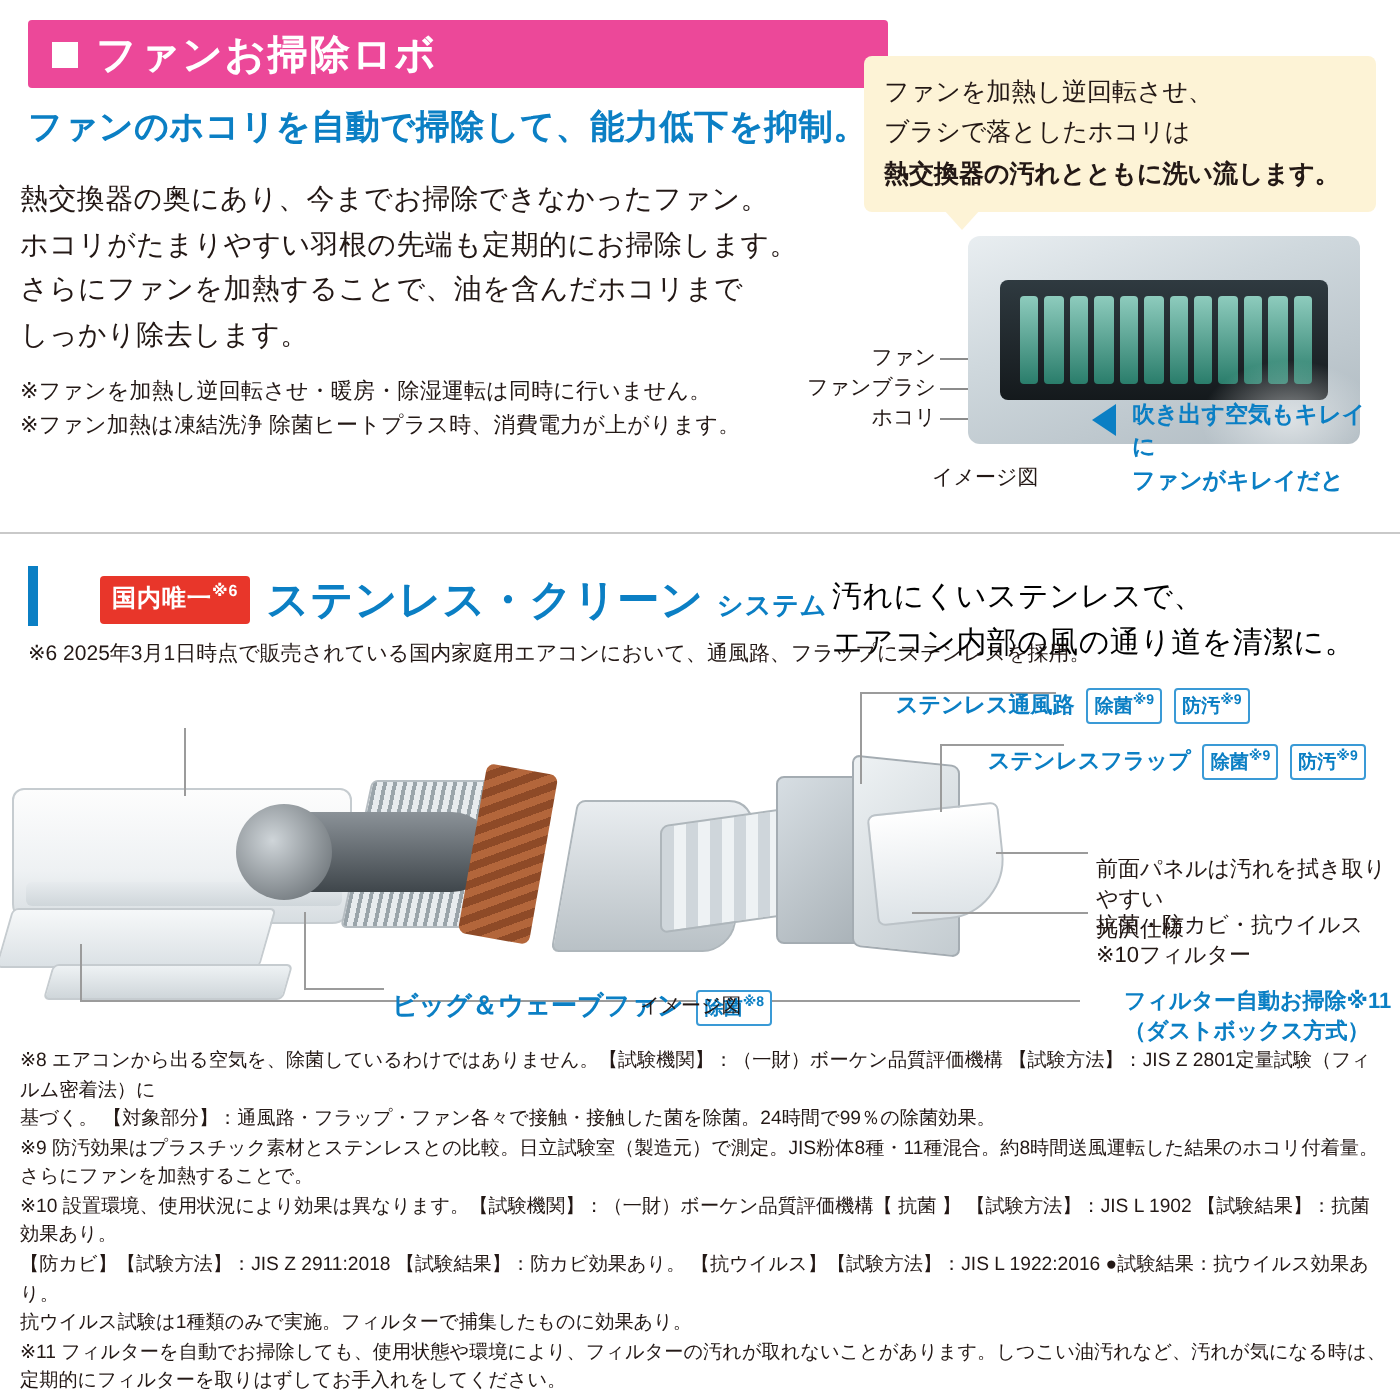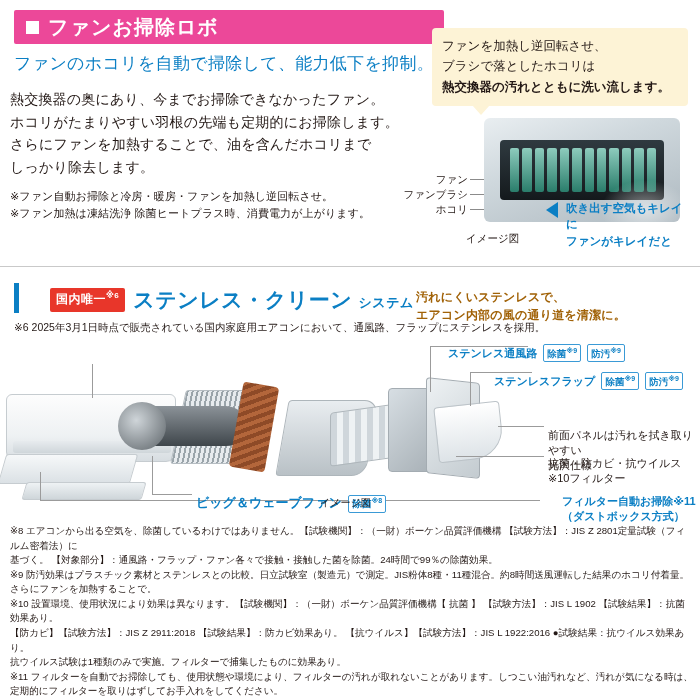--- a/index.html
+++ b/index.html
@@ -24,21 +24,21 @@
   .title1 .sq{
     width:13px;height:13px;background:#ffffff;
     margin-left:12px;margin-right:9px;
     flex:none;
   }
   .title1 .tx{
     color:#ffffff;font-size:20px;font-weight:bold;letter-spacing:1px;
   }
   .lead1{
     position:absolute;left:14px;top:52px;
-    color:#0b7fc4;font-size:17px;font-weight:normal;letter-spacing:0.3px;
+    color:#0b7fc4;font-size:17px;font-weight:bold;letter-spacing:0.3px;
   }
   .body1{
     position:absolute;left:10px;top:88px;
     font-size:14px;line-height:1.62;letter-spacing:0.2px;
   }
   .notes1{
     position:absolute;left:10px;top:188px;
     font-size:11px;line-height:1.55;letter-spacing:0.1px;
   }
 
@@ -116,21 +116,21 @@
   .title2{
     margin-left:8px;color:#0b7fc4;font-size:21px;font-weight:bold;letter-spacing:0.5px;
   }
   .title2 .sm{font-size:13px;}
   .title2band{
     position:absolute;left:14px;top:283px;width:390px;height:30px;
     border-left:5px solid #0b7fc4;
   }
   .lead2{
     position:absolute;left:416px;top:288px;
-    color:#a16207;font-size:12px;font-weight:bold;line-height:1.5;letter-spacing:0.2px;
+    color:#000000;font-size:15px;font-weight:normal;line-height:1.5;letter-spacing:0.2px;
   }
   .note2{
     position:absolute;left:14px;top:320px;width:560px;
     font-size:10.5px;line-height:1.45;
   }
 
   
   .diagram{
     position:absolute;left:0;top:344px;width:700px;height:180px;
   }
@@ -240,21 +240,21 @@
     <div class="lead1">ファンのホコリを自動で掃除して、能力低下を抑制。</div>
 
     <div class="body1">
       <div>熱交換器の奥にあり、今までお掃除できなかったファン。</div>
       <div>ホコリがたまりやすい羽根の先端も定期的にお掃除します。</div>
       <div>さらにファンを加熱することで、油を含んだホコリまで</div>
       <div>しっかり除去します。</div>
     </div>
 
     <div class="notes1">
-      <div>※ファン自動お掃除と冷房・暖房・ファンを加熱し逆回転させ。</div>
+      <div>※ファンを加熱し逆回転させ・暖房・除湿運転は同時に行いません。</div>
       <div>※ファン加熱は凍結洗浄 除菌ヒートプラス時、消費電力が上がります。</div>
     </div>
 
     <div class="callout">
       <div>ファンを加熱し逆回転させ、</div>
       <div>ブラシで落としたホコリは</div>
       <div style="font-weight:bold">熱交換器の汚れとともに洗い流します。</div>
     </div>
 
     <div class="photo1">

